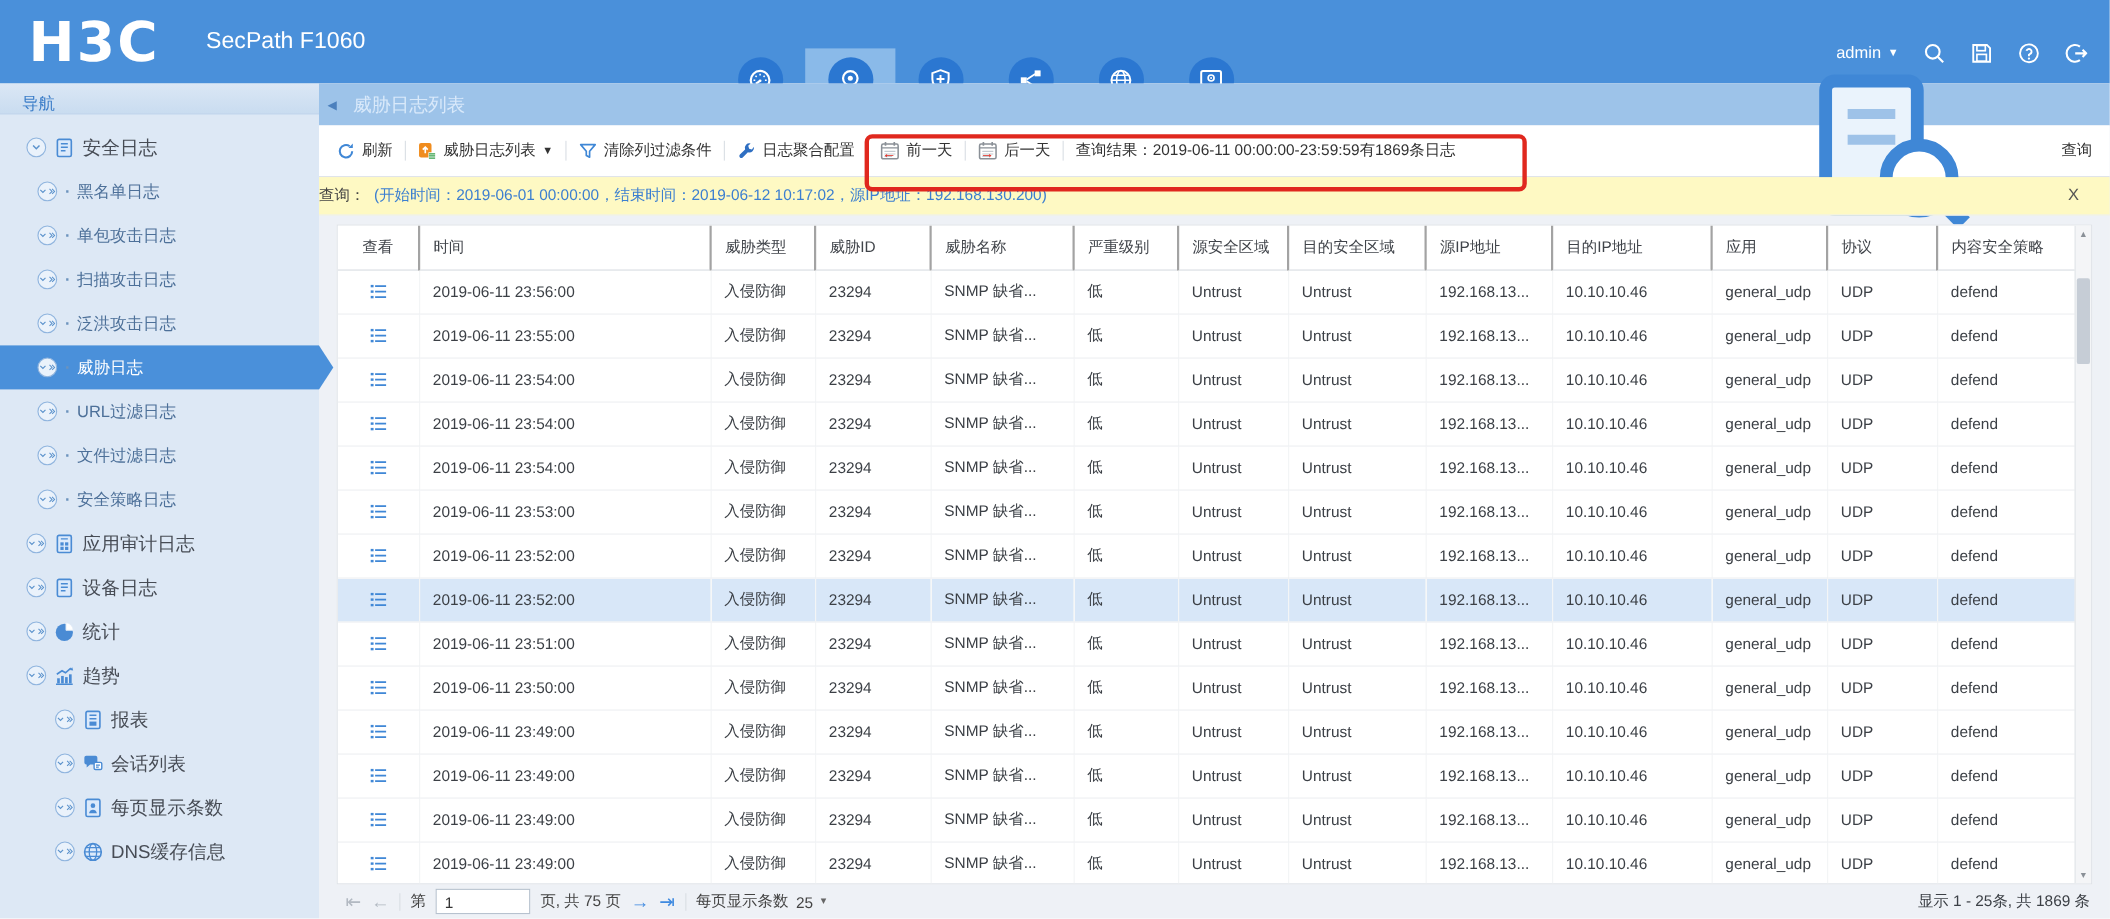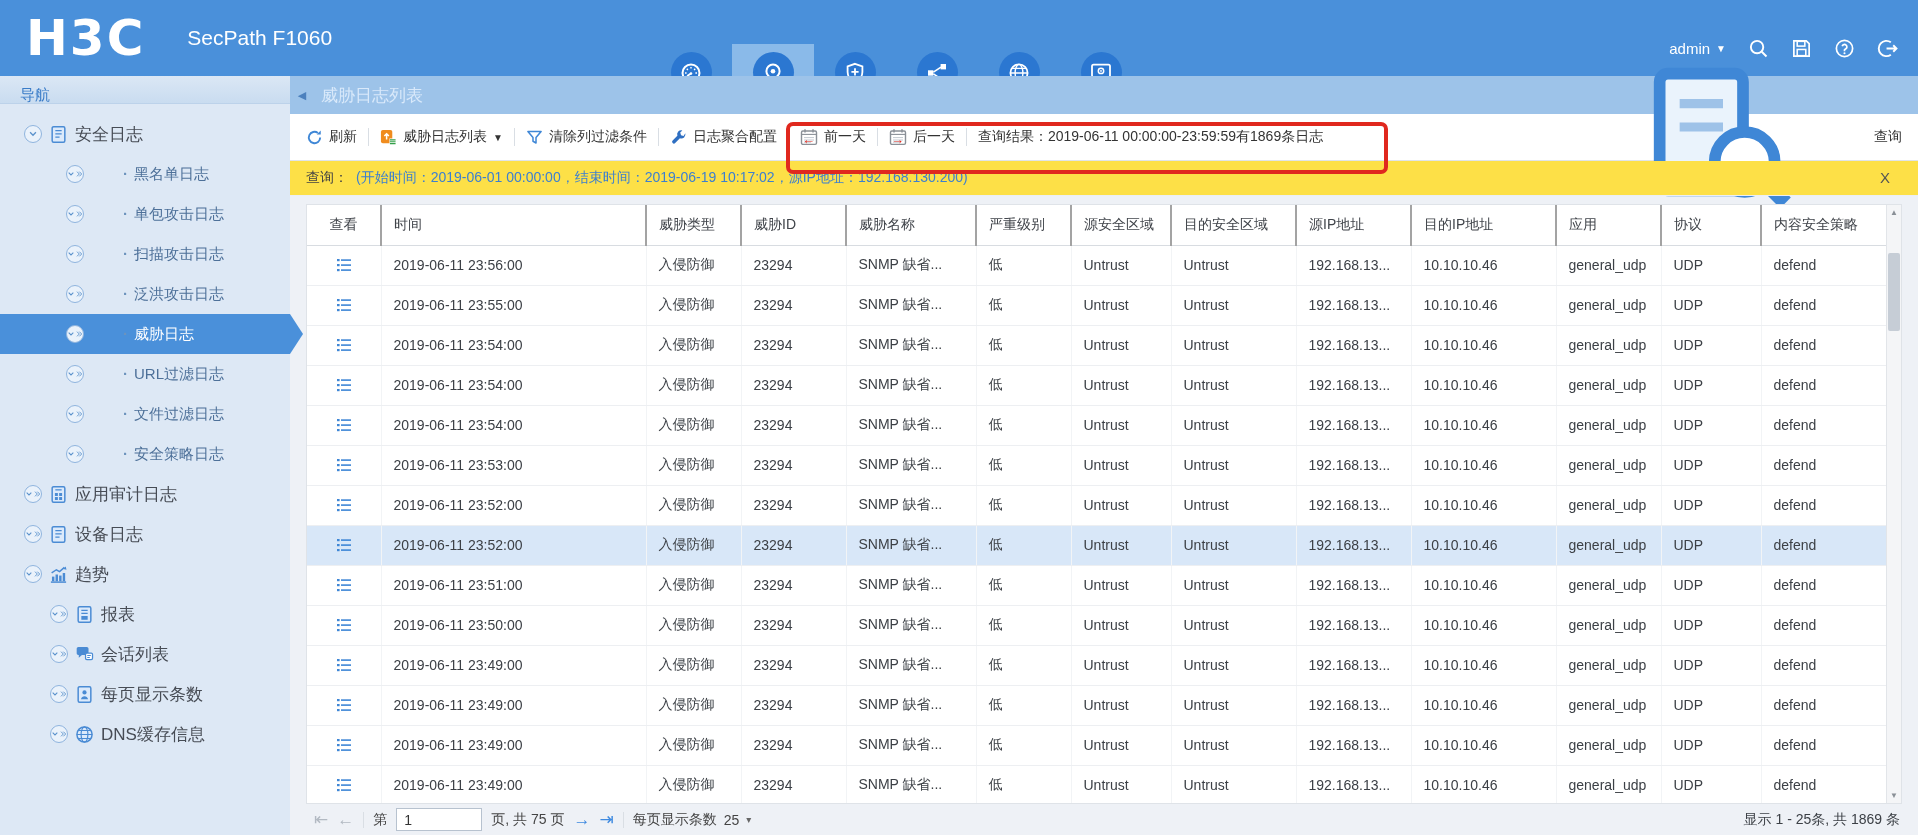--- a/index.html
+++ b/index.html
@@ -30,21 +30,21 @@
   .nav-title { height:28px; flex:none; background:linear-gradient(#dbe7f5,#c9dcf0); color:#3a7cc8; font-size:15px; line-height:38px; padding-left:20px; border-bottom:1px solid #bcd2ea; }
   .tree { padding-top:10px; }
   .nav-item { position:relative; height:40px; display:flex; align-items:center; cursor:pointer; white-space:nowrap; }
   .nav-item .chev { width:18px; height:18px; border-radius:50%; border:1px solid #8fb4de; color:#5b92cc; display:flex; align-items:center; justify-content:center; margin-right:7px; flex:none; background:#eaf2fb; }
   .chev svg { width:10px; height:10px; display:block; }
   .cv-down { display:none; }
   .nav-item.expanded .cv-down { display:block; }
   .nav-icon { width:19px; height:19px; margin-right:7px; color:#4a8bd4; flex:none; }
   .t-category { padding-left:24px; font-size:17px; color:#474c55; }
   .t-leaf { padding-left:50px; font-size:17px; color:#474c55; }
-  .t-sub { padding-left:66px; font-size:15px; color:#4d7099;gap:32px; }
+  .t-sub { padding-left:34px; font-size:15px; color:#4d7099; }
   .t-sub .label::before { content:"·"; margin-right:6px; color:#6c93bd; font-weight:bold; }
   .nav-item.selected { background:#4a90da; }
   .nav-item.selected .label { color:#fff; }
   .nav-item.selected::after { content:""; position:absolute; right:-13px; top:0; border-left:13px solid #4a90da; border-top:20px solid transparent; border-bottom:20px solid transparent; }
 
   
   .content { flex:1; min-width:0; display:flex; flex-direction:column; background:#eef1f6; position:relative; }
   .crumb { height:38px; flex:none; background:#9dc3e9; display:flex; align-items:center; }
   .crumb-collapse { color:#4c80bd; font-size:11px; margin-left:5px; cursor:pointer; width:14px; text-align:center; }
   .crumb-title { color:#d9e9fa; font-size:17px; margin-left:12px; }
@@ -52,21 +52,21 @@
   .toolbar { height:47px; flex:none; background:#fff; border-bottom:1px solid #e0e4e9; display:flex; align-items:center; padding:0 16px; gap:11px; color:#333; }
   .tool { display:flex; align-items:center; gap:6px; cursor:pointer; white-space:nowrap; }
   .tool .ic { width:17px; height:17px; display:block; }
   .sep { width:1px; height:18px; background:#d9dee4; flex:none; }
   .cal { position:relative; width:18px; height:18px; display:block; }
   .cal svg { width:18px; height:18px; display:block; }
   .cal-arrow { position:absolute; left:2px; top:5px; color:#e0281e; font-size:13px; font-weight:bold; line-height:1; }
   .result-text { color:#333; }
   .toolbar-right { margin-left:auto; display:flex; align-items:center; gap:6px; cursor:pointer; }
 
-  .queryline { height:35px; flex:none; background:#fde047; display:flex; align-items:center; padding-left:16px; color:#444; position:relative; border-bottom:1px solid #eceff3; }
+  .queryline { height:35px; flex:none; background:#fef9c3; display:flex; align-items:center; color:#444; position:relative; border-bottom:1px solid #eceff3; }
   .query-cond { color:#3c7fd0; margin-left:8px; }
   .query-close { position:absolute; right:28px; top:8px; color:#555; font-size:15px; cursor:pointer; }
 
   
   .anno-box { position:absolute; left:496px; top:46px; width:602px; height:52px; border:4px solid #e0281e; border-radius:7px; z-index:20; pointer-events:none; }
 
   
   .table-wrap { margin:8px 16px 0 16px; height:600px; flex:none; background:#fff; border:1px solid #dfe3e8; position:relative; overflow:hidden; }
   table { width:100%; border-collapse:collapse; table-layout:fixed; }
   th { height:40px; font-weight:normal; color:#40444a; text-align:left; padding-left:12px; border-bottom:1px solid #d8dce1; border-right:2px solid #a3a3a3; font-size:14px; white-space:nowrap; overflow:hidden; cursor:pointer; }
@@ -445,20 +445,34 @@
           <div class="nav-item t-category">
     <span class="chev">
       <svg class="cv-down" viewBox="0 0 12 12">
                 <path d="M2.5 4l3.5 3.5L9.5 4" fill="none" stroke="currentColor" stroke-width="1.6"></path>
               </svg>
       <svg class="cv-right" viewBox="0 0 12 12">
                 <path d="M3 2.5L6.5 6 3 9.5M6.5 2.5L10 6l-3.5 3.5" fill="none" stroke="currentColor" stroke-width="1.4"></path>
               </svg>
     </span>
     <svg class="nav-icon" viewBox="0 0 18 18">
+              <use href="#i-pie"></use>
+            </svg>
+    <span class="label">统计</span>
+  </div>
+          <div class="nav-item t-category">
+    <span class="chev">
+      <svg class="cv-down" viewBox="0 0 12 12">
+                <path d="M2.5 4l3.5 3.5L9.5 4" fill="none" stroke="currentColor" stroke-width="1.6"></path>
+              </svg>
+      <svg class="cv-right" viewBox="0 0 12 12">
+                <path d="M3 2.5L6.5 6 3 9.5M6.5 2.5L10 6l-3.5 3.5" fill="none" stroke="currentColor" stroke-width="1.4"></path>
+              </svg>
+    </span>
+    <svg class="nav-icon" viewBox="0 0 18 18">
               <use href="#i-trend"></use>
             </svg>
     <span class="label">趋势</span>
   </div>
           <div class="nav-item t-leaf">
     <span class="chev">
       <svg class="cv-down" viewBox="0 0 12 12">
                 <path d="M2.5 4l3.5 3.5L9.5 4" fill="none" stroke="currentColor" stroke-width="1.6"></path>
               </svg>
       <svg class="cv-right" viewBox="0 0 12 12">
@@ -578,21 +592,21 @@
         <div class="toolbar-right">
           <svg class="ic">
               <use href="#i-qsearch"></use>
             </svg>
           <span>查询</span>
         </div>
       </div>
 
       <div class="queryline">
         <span>查询：</span>
-        <span class="query-cond">(开始时间：2019-06-01 00:00:00，结束时间：2019-06-19 10:17:02，源IP地址：192.168.130.200)</span>
+        <span class="query-cond">(开始时间：2019-06-01 00:00:00，结束时间：2019-06-12 10:17:02，源IP地址：192.168.130.200)</span>
         <span class="query-close">X</span>
       </div>
 
       <div class="anno-box"></div>
 
       <div class="table-wrap">
         <table>
           <colgroup>
             <col style="width:74px">
               <col style="width:265px">

